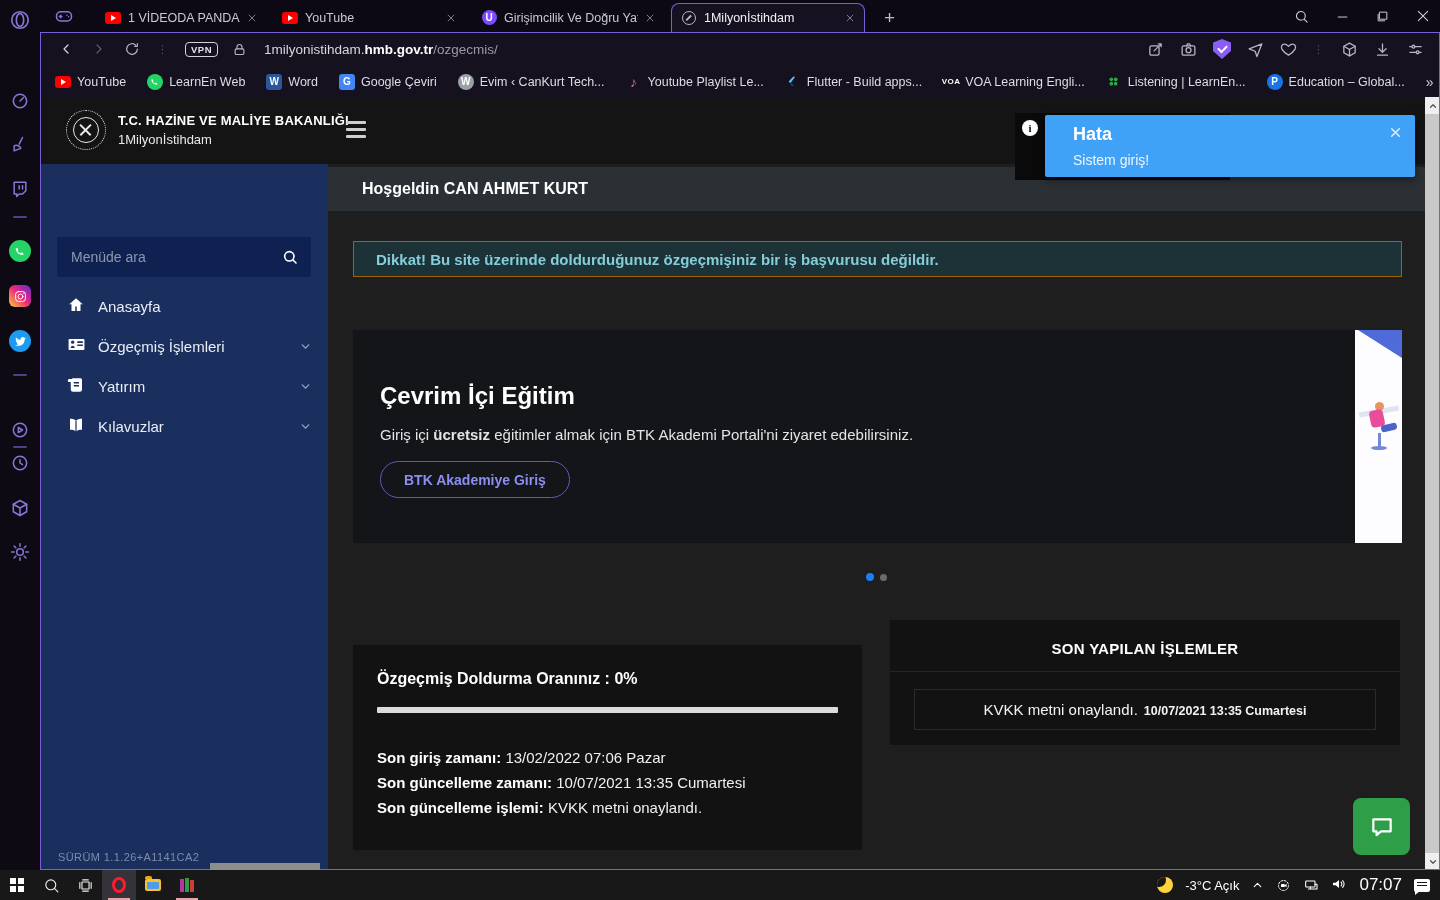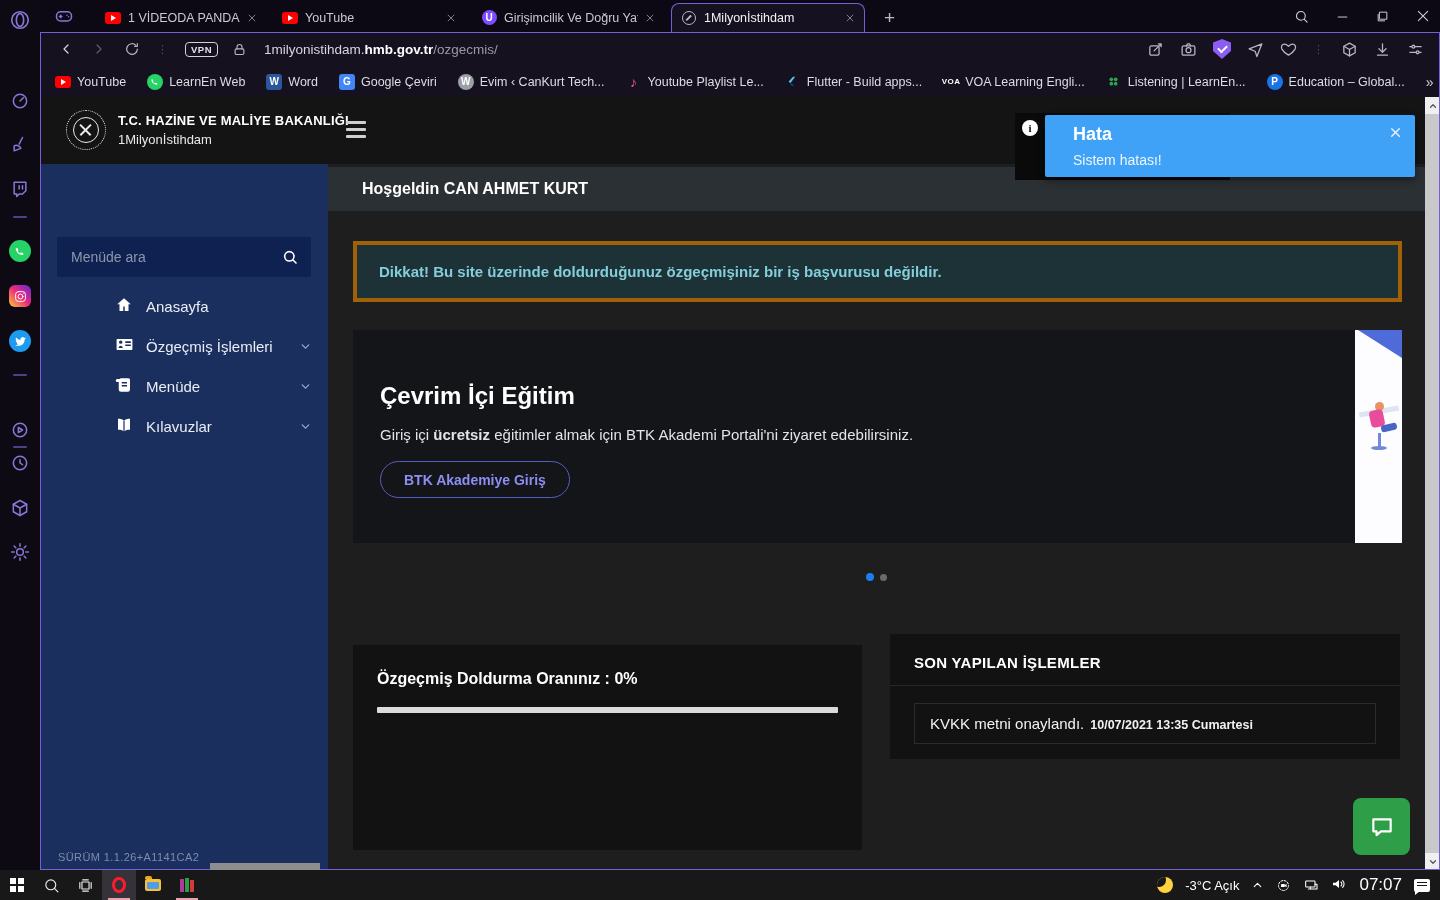--- a/index.html
+++ b/index.html
@@ -78,34 +78,34 @@
             flex-direction:column; justify-content:center; gap:4px; }
   .burger span{ display:block; width:20px; height:3px; background:#cfcfcf; border-radius:1px; }
 
   .side { position:absolute; left:0; top:67px; width:288px; bottom:0; background:#1b2f5f; }
   .srch { position:absolute; left:17px; right:17px; top:73px; height:40px; background:#0e2150; border-radius:2px;
           display:flex; align-items:center; }
   .srch input { flex:1; background:transparent; border:none; outline:none; color:#cfd6e4;
                 font-size:14px; padding:0 14px; font-family:"Liberation Sans",sans-serif; }
   .srch input::placeholder { color:#8d97ad; }
   .srch .sic { color:#fff; margin-right:13px; }
-  .menu { position:absolute; left:8px; right:0; top:122px;padding-left:40px; }
+  .menu { position:absolute; left:0; right:0; top:122px; }
   .mi { position:relative; height:40px; display:flex; align-items:center; color:#e9edf4; font-size:15px; }
   .mi .mic { position:absolute; left:27px; color:#fff; }
   .mi .lbl { position:absolute; left:58px; }
   .mi .chev { position:absolute; right:16px; color:#8fa3c8; }
   .mi.active { margin:0 6px; border-radius:4px; background:linear-gradient(90deg,#0c8b82,#2cbcae); }
   .mi.active .mic { left:21px; } .mi.active .lbl { left:52px; }
   .version { position:absolute; left:18px; bottom:7px; color:#7e8bab; font-size:11px; letter-spacing:.4px; }
 
   .main { position:absolute; left:288px; top:67px; right:15px; bottom:0; background:#1e1e1e; overflow:hidden; }
   .welcome { position:absolute; left:0; right:0; top:3px; height:44px; background:#2b3034;
              display:flex; align-items:center; padding-left:34px; color:#fff; font-size:16px; font-weight:bold; }
-  .alertbar { position:absolute; left:25px; right:23px; top:77px; height:61px; background:#1c3237;
-              border:4px solid #a16207; display:flex; align-items:center; padding-left:22px;
+  .alertbar { position:absolute; left:25px; right:23px; top:77px; height:36px; background:#1c3237;
+              border:1px solid #a16207; display:flex; align-items:center; padding-left:22px;
               color:#84cdd9; font-size:15px; font-weight:bold; }
   .banner { position:absolute; left:25px; right:23px; top:166px; height:213px; background:#141519; }
   .banner h1 { position:absolute; left:27px; top:52px; color:#fff; font-size:24px; font-weight:bold; }
   .banner p { position:absolute; left:27px; top:96px; color:#e4e4e6; font-size:15px; }
   .btk-btn { position:absolute; left:27px; top:131px; height:37px; padding:0 23px; border-radius:19px;
              border:1px solid #575cc4; color:#8b8ff2; font-size:14px; font-weight:bold; background:transparent;
              display:flex; align-items:center; font-family:"Liberation Sans",sans-serif; }
   .illu { position:absolute; right:0; top:0; width:47px; height:213px; background:#fdfdff; overflow:hidden; }
   .illu .tri { position:absolute; right:0; top:0; width:0; height:0;
                border-top:28px solid #4e6bd9; border-left:44px solid transparent; }
@@ -120,21 +120,21 @@
   .dot { width:7px; height:7px; border-radius:50%; background:#6b6b6b; }
   .dot.on { width:8px; height:8px; background:#1c7ef3; }
 
   .card { background:#121212; position:absolute; }
   .card-cv { left:25px; top:481px; width:509px; height:205px; padding:25px 24px; }
   .card-cv h2 { color:#fff; font-size:16px; font-weight:bold; }
   .pbar { margin-top:19px; height:6px; background:#d9dbdc; border-radius:1px; position:relative; overflow:hidden; }
   .pbar .fill { position:absolute; left:0; top:0; bottom:0; background:#17a59a; }
   .kv { margin-top:32px; font-size:15px; color:#f0f0f0; line-height:25px; }
   .kv b { color:#fff; }
-  .card-ops { left:562px; top:470px; width:510px; height:125px; }
+  .card-ops { left:562px; top:456px; width:510px; height:125px;text-align:center; }
   .card-ops .hd { padding:20px 24px 14px; color:#fff; font-size:15px; font-weight:bold; letter-spacing:.3px;
                   border-bottom:1px solid #262626; }
   .ops-item { margin:17px 24px 0; border:1px solid #2b2b2b; padding:11px 15px; color:#f2f2f2; font-size:15px; }
   .ops-item b { font-size:12.5px; margin-left:6px; }
 
   .chatbtn { position:absolute; left:1025px; top:634px; width:57px; height:57px; border-radius:8px;
              background:#2f9e48; display:flex; align-items:center; justify-content:center; color:#fff; }
 
   
   .toast-back { position:absolute; left:975px; top:16px; width:215px; height:67px; background:#0a0a0a; z-index:30; }
@@ -515,21 +515,21 @@
           <span class="chev">
               <svg class="ic" width="13" height="13" viewBox="0 0 24 24" style="stroke-width:2.6">
                 <path d="M6 9l6 6 6-6"></path>
               </svg>
             </span>
         </div>
         <div class="mi">
           <span class="mic"><svg width="18" height="18" viewBox="0 0 24 24" fill="#fff">
                 <path d="M7 3h11a2 2 0 0 1 2 2v13a3 3 0 0 1-3 3H8a3 3 0 0 1-3-3V8H3a2 2 0 0 1 0-4h4zm2 5h7v2H9V8zm0 4h7v2H9v-2z" fill-rule="evenodd"></path>
               </svg></span>
-          <span class="lbl">Menüde</span>
+          <span class="lbl">Yatırım</span>
           <span class="chev">
               <svg class="ic" width="13" height="13" viewBox="0 0 24 24" style="stroke-width:2.6">
                 <path d="M6 9l6 6 6-6"></path>
               </svg>
             </span>
         </div>
         <div class="mi">
           <span class="mic"><svg width="18" height="18" viewBox="0 0 24 24" fill="#fff">
                 <path d="M12 6c-2-1.6-4.5-2.2-8-2.2v14.4c3.5 0 6 .6 8 2.2 2-1.6 4.5-2.2 8-2.2V3.8c-3.5 0-6 .6-8 2.2z"></path>
                 <path d="M12 6v14.4" stroke="#1b2f5f" stroke-width="1.6"></path>
@@ -568,39 +568,44 @@
       <div class="dots">
         <span class="dot on"></span>
         <span class="dot"></span>
       </div>
 
       <div class="card card-cv">
         <h2>Özgeçmiş Doldurma Oranınız : 0%</h2>
         <div class="pbar">
             <span class="fill" style="width:0%"></span>
           </div>
+        <div class="kv">
+          <div><b>Son giriş zamanı:</b> <span>13/02/2022 07:06 Pazar</span></div>
+          <div><b>Son güncelleme zamanı:</b> <span>10/07/2021 13:35 Cumartesi</span></div>
+          <div><b>Son güncelleme işlemi:</b> <span>KVKK metni onaylandı.</span></div>
+        </div>
       </div>
 
       <div class="card card-ops">
         <div class="hd">SON YAPILAN İŞLEMLER</div>
         <div class="ops-item"><span>KVKK metni onaylandı.</span><b>10/07/2021 13:35 Cumartesi</b></div>
       </div>
 
       <div class="chatbtn">
         <svg class="ic" width="26" height="26" viewBox="0 0 24 24" style="stroke-width:2">
             <path d="M4 5h16v11h-9l-4 3.5V16H4V5z"></path>
           </svg>
       </div>
     </div>
 
     <div class="toast-back"></div>
     <div class="info-ic">i</div>
     <div class="toast">
       <div class="t1">Hata</div>
-      <div class="t2">Sistem hatası!</div>
+      <div class="t2">Sistem giriş!</div>
       <span class="tx">
           <svg class="ic" width="13" height="13" viewBox="0 0 24 24" style="stroke-width:2.6">
             <path d="M5 5l14 14M19 5L5 19"></path>
           </svg>
         </span>
     </div>
 
     <div class="vscroll">
       <span class="varrow" style="top:0">
           <svg class="ic" width="10" height="10" viewBox="0 0 24 24" style="stroke-width:3">

